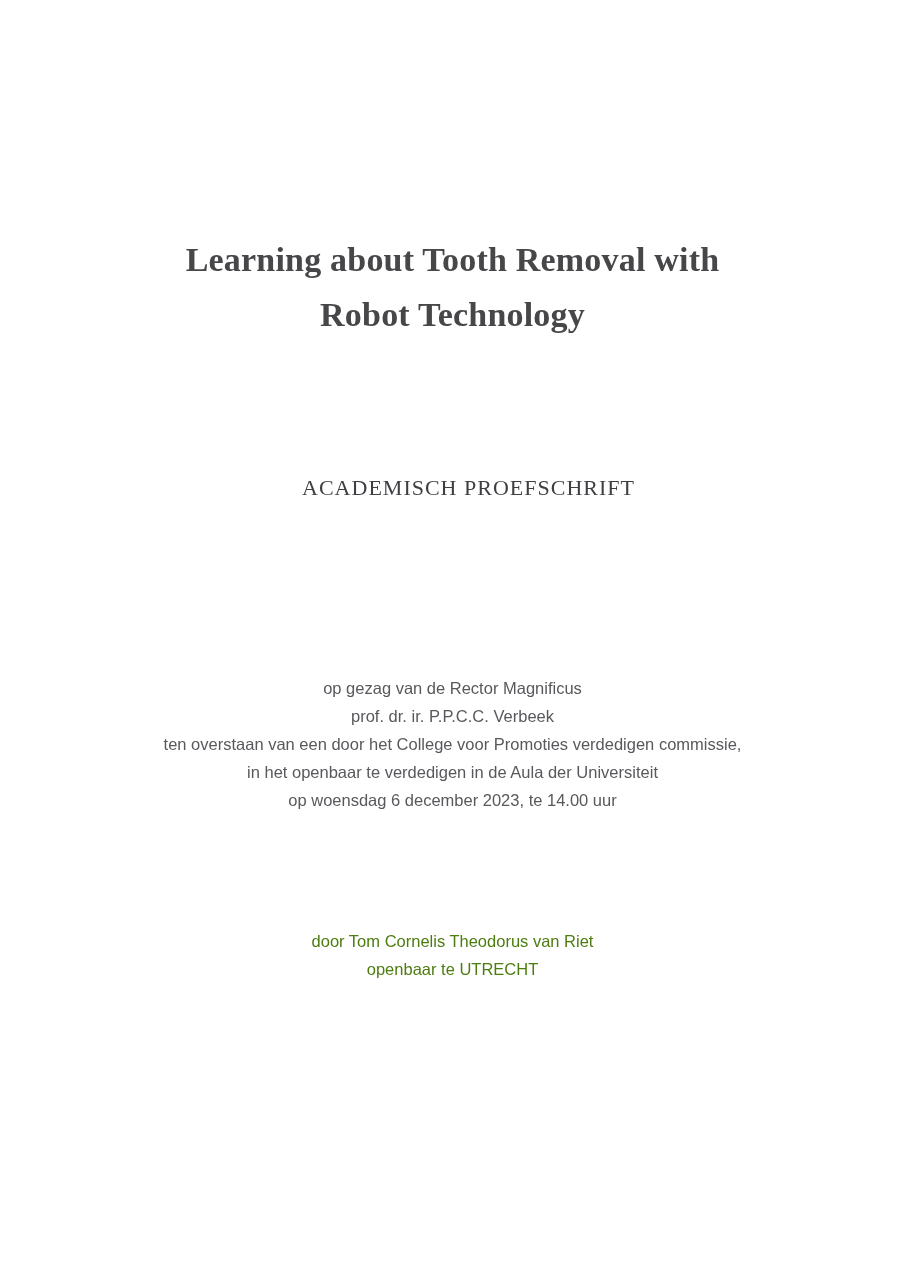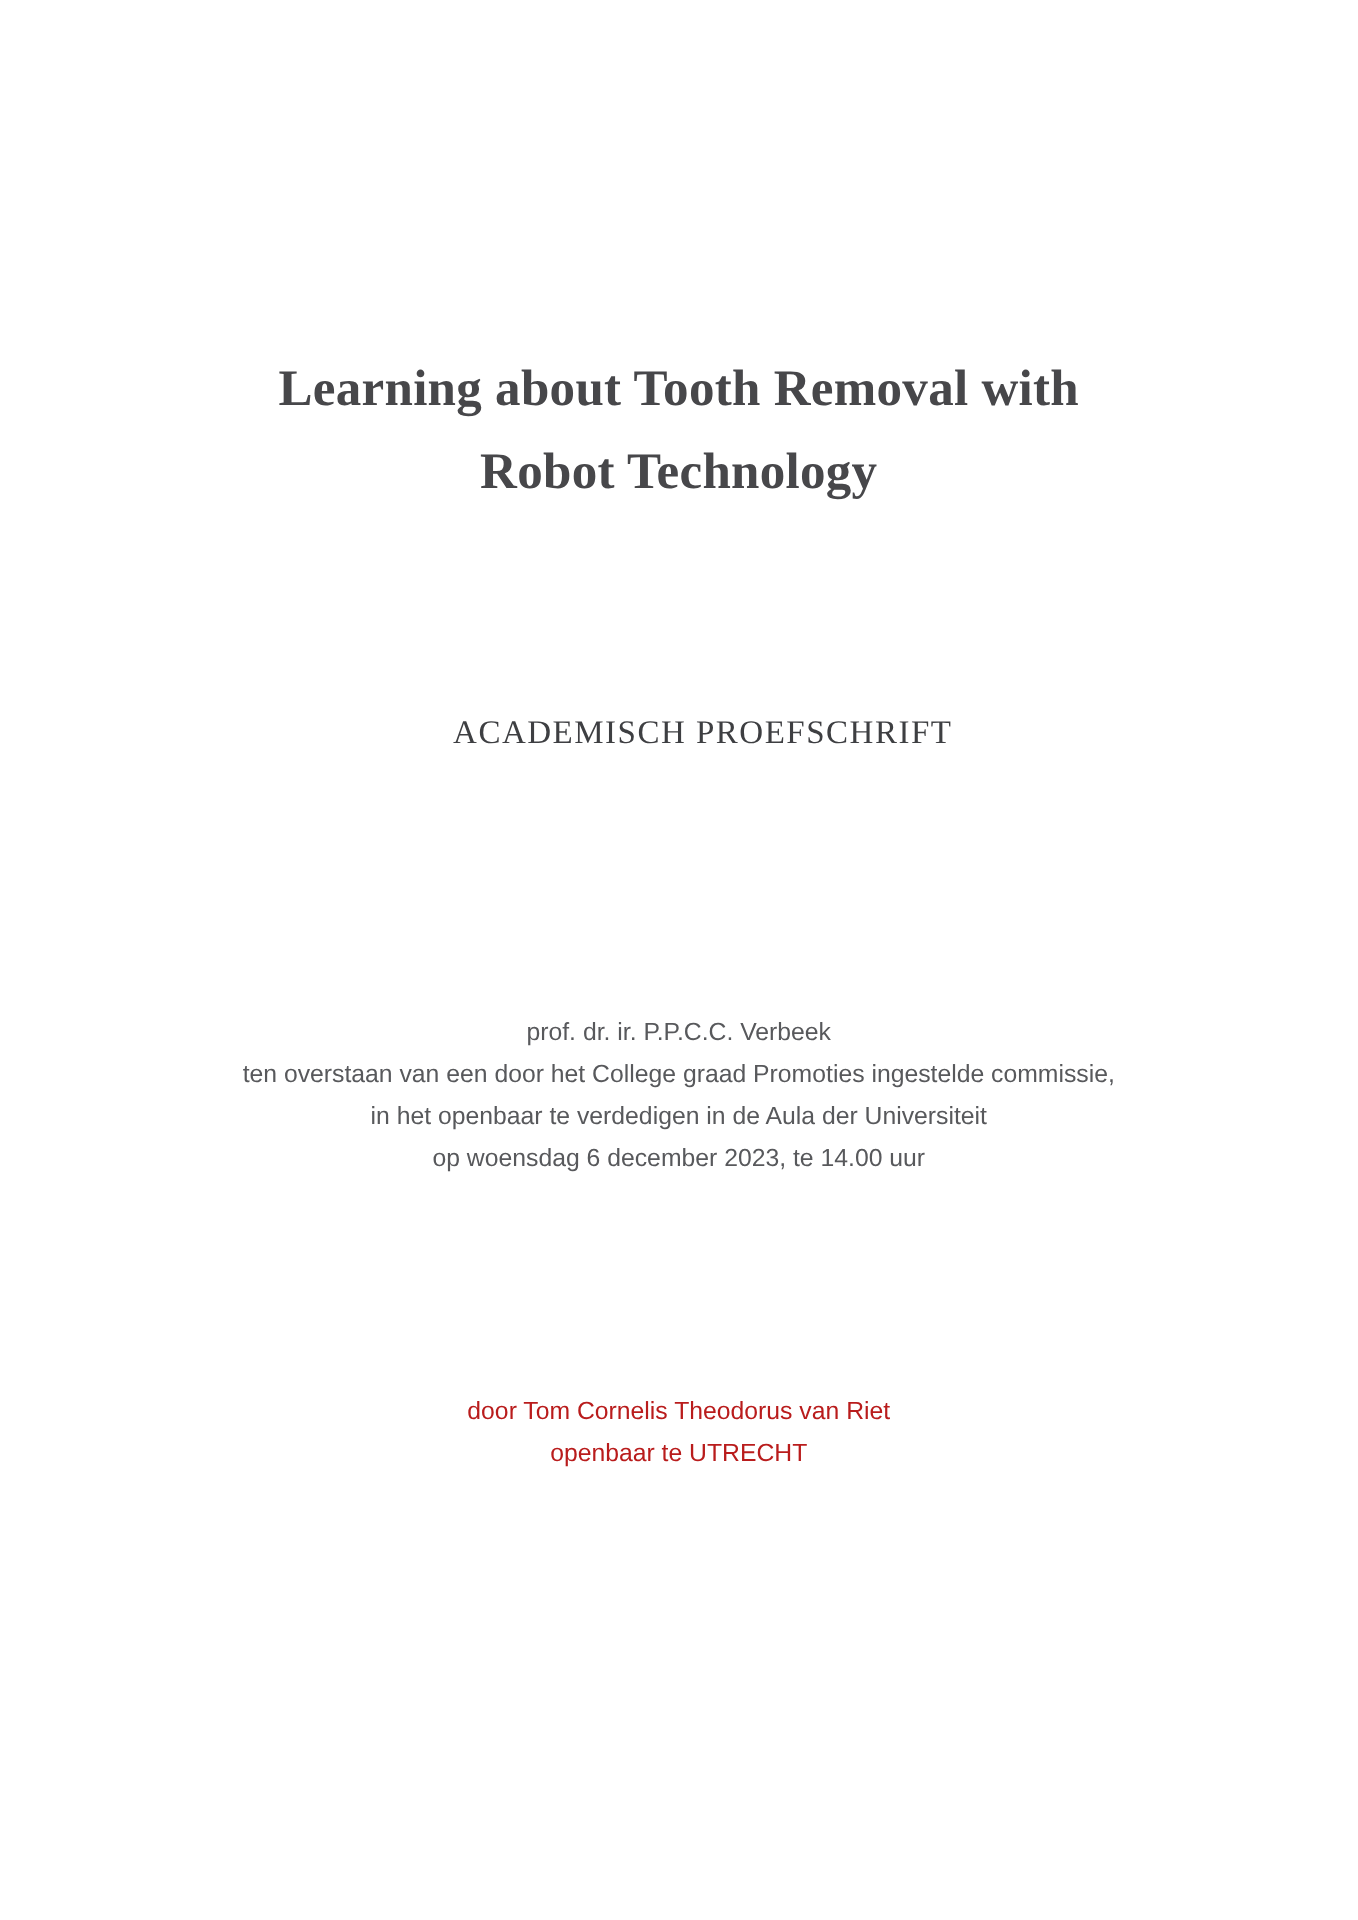--- a/index.html
+++ b/index.html
@@ -52,38 +52,39 @@
     color: #58595c;
   }
   .author-block {
     position: absolute;
     top: 927px;
     left: 0;
     width: 100%;
     text-align: center;
     font-size: 16.5px;
     line-height: 28px;
-    color: #b91c1c;
+    color: #4d7c0f;
   }
 </style>
 </head>
 <body>
 
 <div class="page">
 
   <div class="title-block">
     <div>Learning about Tooth Removal with</div>
     <div>Robot Technology</div>
   </div>
 
   <div class="subtitle">ACADEMISCH PROEFSCHRIFT</div>
 
   <div class="promo-block">
+    <div>op gezag van de Rector Magnificus</div>
     <div>prof. dr. ir. P.P.C.C. Verbeek</div>
-    <div>ten overstaan van een door het College graad Promoties ingestelde commissie,</div>
+    <div>ten overstaan van een door het College voor Promoties verdedigen commissie,</div>
     <div>in het openbaar te verdedigen in de Aula der Universiteit</div>
     <div>op woensdag 6 december 2023, te 14.00 uur</div>
   </div>
 
   <div class="author-block">
     <div>door Tom Cornelis Theodorus van Riet</div>
     <div>openbaar te UTRECHT</div>
   </div>
 
 </div>

